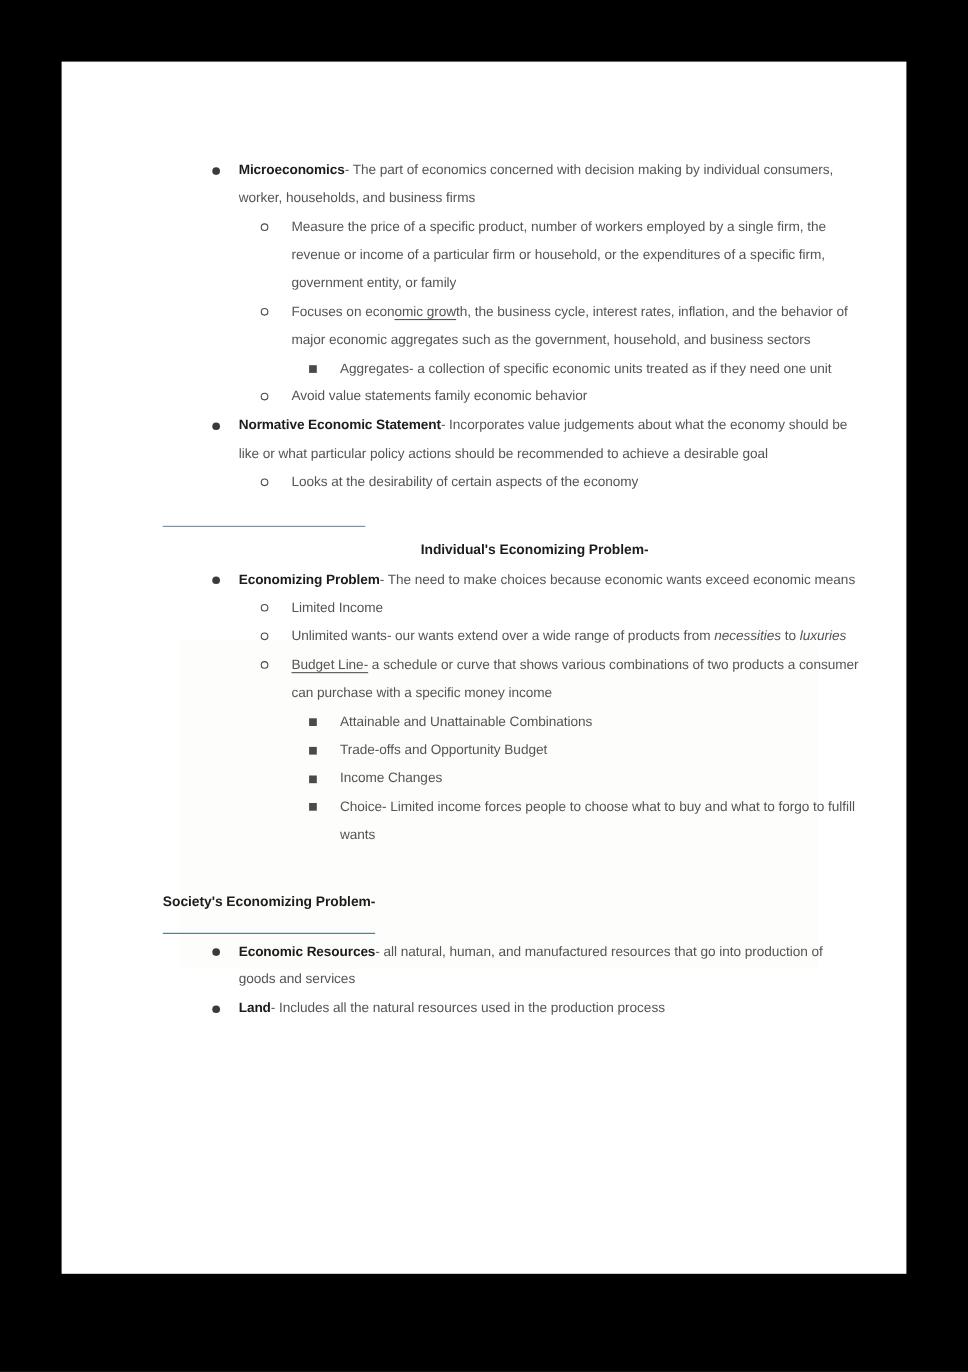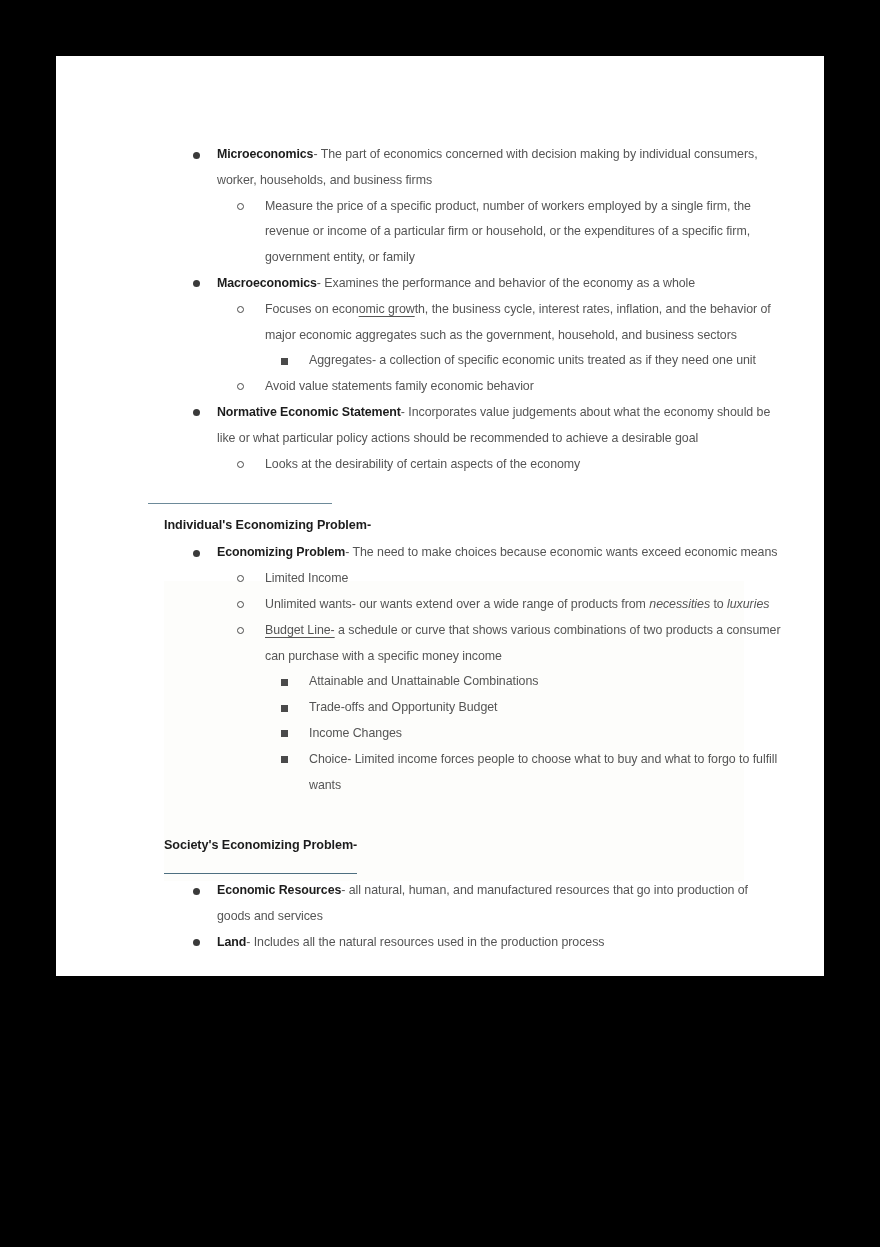--- a/index.html
+++ b/index.html
@@ -12,21 +12,21 @@
     height: 1247px;
     font-family: "Liberation Sans", sans-serif;
     overflow: hidden;
   }
 
   #page {
     position: absolute;
     left: 56px;
     top: 56px;
     width: 768px;
-    height: 920px;
+    height: 1102px;
     background: #ffffff;
     overflow: hidden;
   }
 
   
   #page::after {
     content: "";
     position: absolute;
     left: 108px;
     top: 525px;
@@ -108,21 +108,21 @@
     font-weight: bold;
     color: #1c1c1c;
     letter-spacing: -0.05px;
   }
   .heading.underlined {
     display: inline-block;
     border-bottom: 1.3px solid #4d6f80;
     padding-bottom: 17px;
   }
   .heading-wrap { margin-left: 92px; }
-  .heading-wrap .heading { margin-left: 16px; }
+  .heading-wrap .heading { margin-left: 0; text-align: center; }
 
   
   .divider {
     margin: 0 0 0 92px;
     width: 184px;
     height: 0;
     border-top: 1.4px solid #6d8a99;
   }
 
   .sp-divider { height: 26px; }
@@ -132,21 +132,20 @@
 </style>
 </head>
 <body>
 
 <div id="page">
   <div id="content">
 
     <div id="top-blocks">
         <div class="item lvl1"><span class="bullet"></span><span><span class="term">Microeconomics</span><span>- The part of economics concerned with decision making by individual consumers, worker, households, and business firms</span></span></div>
         <div class="item lvl2"><span class="bullet"></span><span><span>Measure the price of a specific product, number of workers employed by a single firm, the revenue or income of a particular firm or household, or the expenditures of a specific firm, government entity, or family</span></span></div>
-        <div class="item lvl1"><span class="bullet"></span><span><span class="term">Macroeconomics</span><span>- Examines the performance and behavior of the economy as a whole</span></span></div>
         <div class="item lvl2"><span class="bullet"></span><span><span>Focuses on econ</span><span class="uline">omic grow</span><span>th, the business cycle, interest rates, inflation, and the behavior of major economic aggregates such as the government, household, and business sectors</span></span></div>
         <div class="item lvl3"><span class="bullet"></span><span><span>Aggregates- a collection of specific economic units treated as if they need one unit</span></span></div>
         <div class="item lvl2"><span class="bullet"></span><span><span>Avoid value statements family economic behavior</span></span></div>
         <div class="item lvl1"><span class="bullet"></span><span><span class="term">Normative Economic Statement</span><span>- Incorporates value judgements about what the economy should be like or what particular policy actions should be recommended to achieve a desirable goal</span></span></div>
         <div class="item lvl2"><span class="bullet"></span><span><span>Looks at the desirability of certain aspects of the economy</span></span></div>
       </div>
 
     <div class="sp-divider"></div>
     <div class="divider"></div>
     <div class="sp-after-divider"></div>

